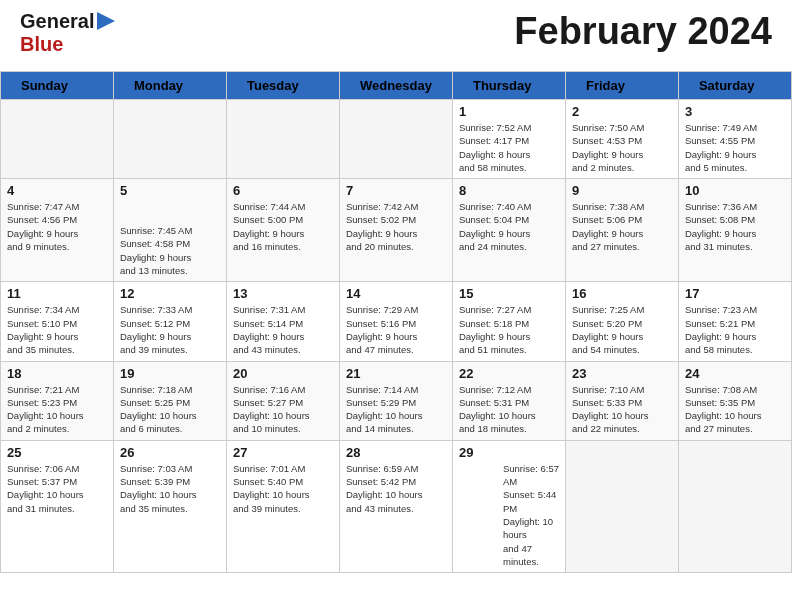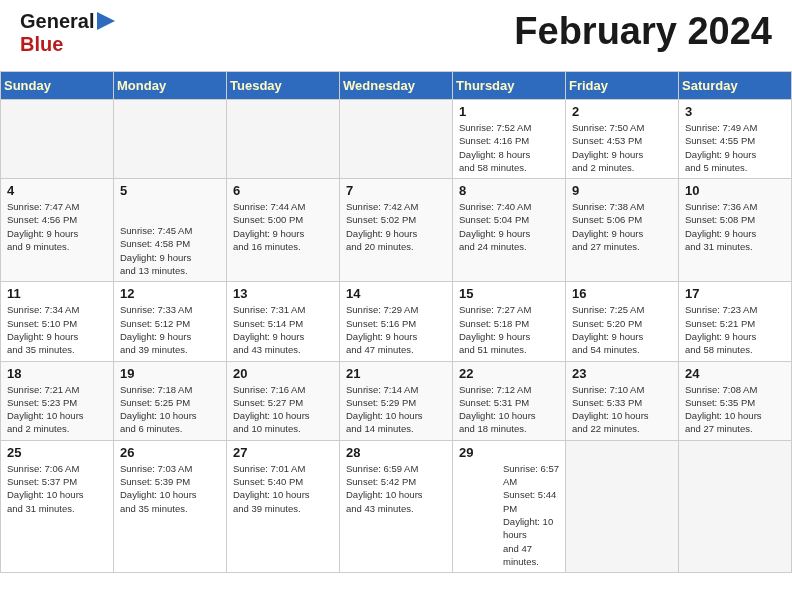--- a/index.html
+++ b/index.html
@@ -4,21 +4,21 @@
   <style>
     * { box-sizing: border-box; margin: 0; padding: 0; }
     body { font-family: Arial, sans-serif; background: #fff; width: 792px; min-height: 612px; }
     
     .header { padding: 10px 20px 15px 20px; display: flex; align-items: flex-start; justify-content: space-between; }
     .title-section { text-align: right; }
     .month-title { font-size: 38px; font-weight: bold; color: #1a1a1a; }
     .location { font-size: 16px; color: #333; }
     
     .calendar { width: 100%; border-collapse: collapse; margin: 0; }
-    .calendar th { background: #2e6bbf; color: #fef9c3; text-align: left; padding: 6px 3px; font-size: 13px; border: 1px solid #ccc; }
+    .calendar th { background: #2e6bbf; color: #000000; text-align: left; padding: 6px 20px; font-size: 13px; border: 1px solid #ccc; }
     .calendar td { border: 1px solid #ccc; vertical-align: top; padding: 4px 6px; width: 113px; min-height: 80px; background: #fff; }
     .calendar td.empty { background: #f5f5f5; }
     .calendar tr:nth-child(even) td:not(.empty) { background: #f9f9f9; }
     
     .day-num { font-weight: bold; font-size: 13px; color: #1a1a1a; margin-bottom: 2px; }
     .day-info { font-size: 9.5px; color: #333; line-height: 1.4; }
     
     .logo-block { display: flex; flex-direction: column; align-items: flex-start; }
     .logo-line { display: flex; align-items: center; }
     .logo-general { font-size: 20px; font-weight: bold; color: #1a1a1a; }
@@ -56,21 +56,21 @@
   </thead>
   <tbody id="calendar-body">
   <tr>
         <td class="empty"></td>
         <td class="empty"></td>
         <td class="empty"></td>
         <td class="empty"></td>
         <td>
           <div class="day-num">1</div>
           <div class="day-info" style="white-space: pre-line;">Sunrise: 7:52 AM
-Sunset: 4:16 PM
+Sunset: 4:17 PM
 Daylight: 8 hours
 and 58 minutes.</div>
         </td>
         <td>
           <div class="day-num">2</div>
           <div class="day-info" style="white-space: pre-line;">Sunrise: 7:50 AM
 Sunset: 4:53 PM
 Daylight: 9 hours
 and 2 minutes.</div>
         </td>

